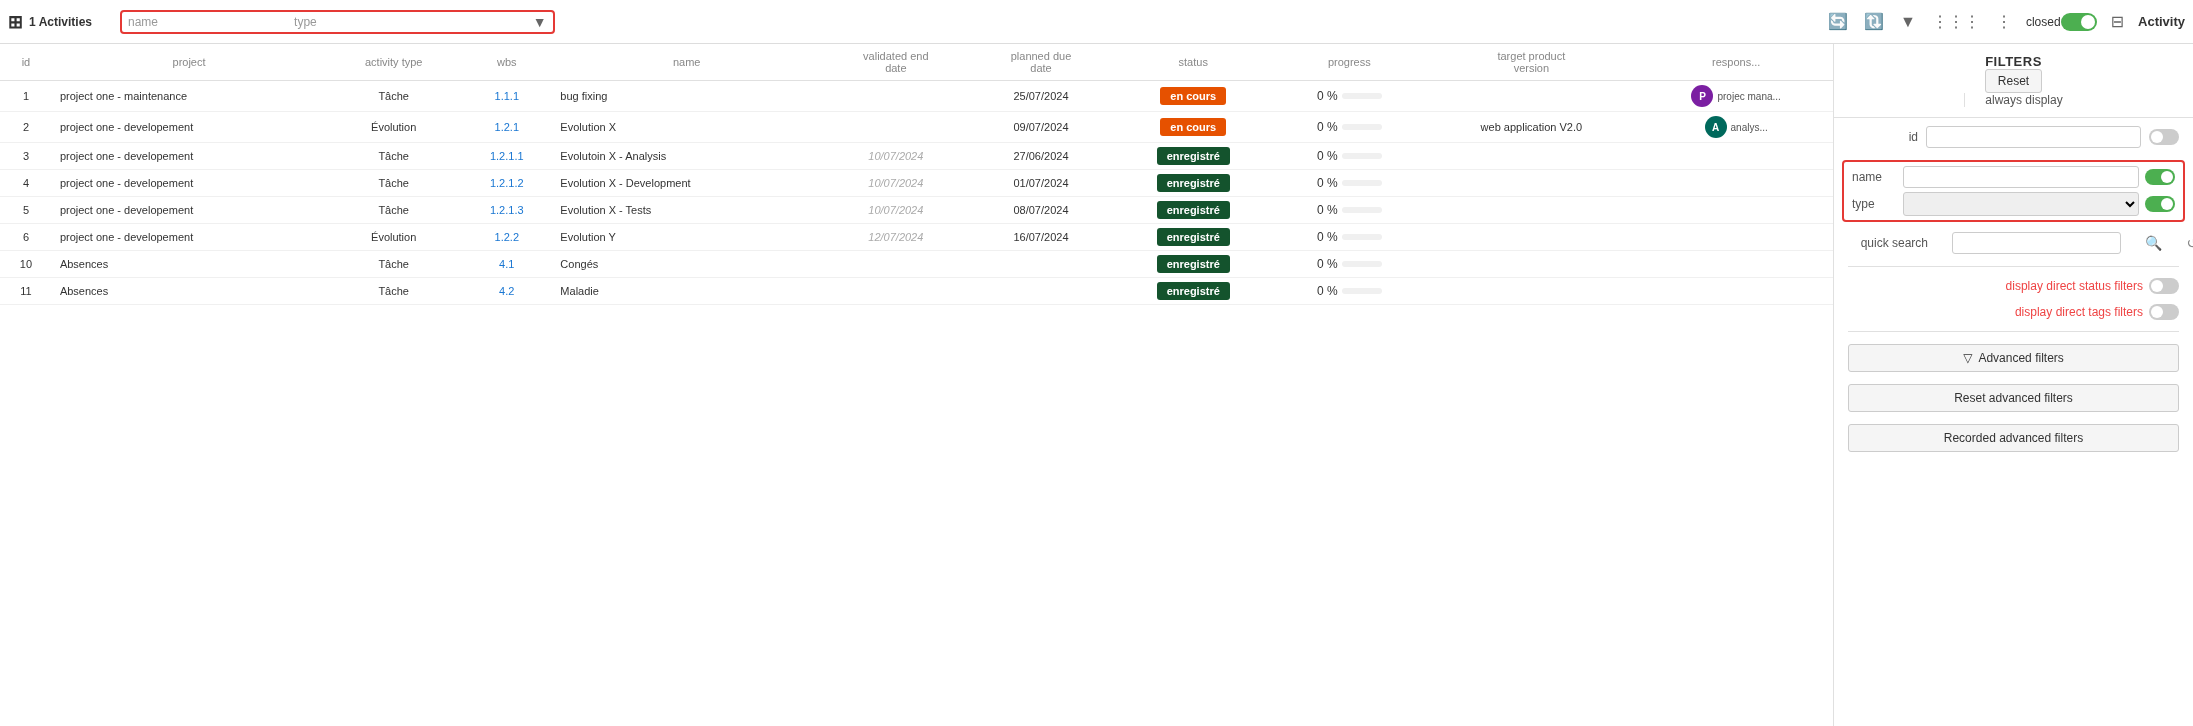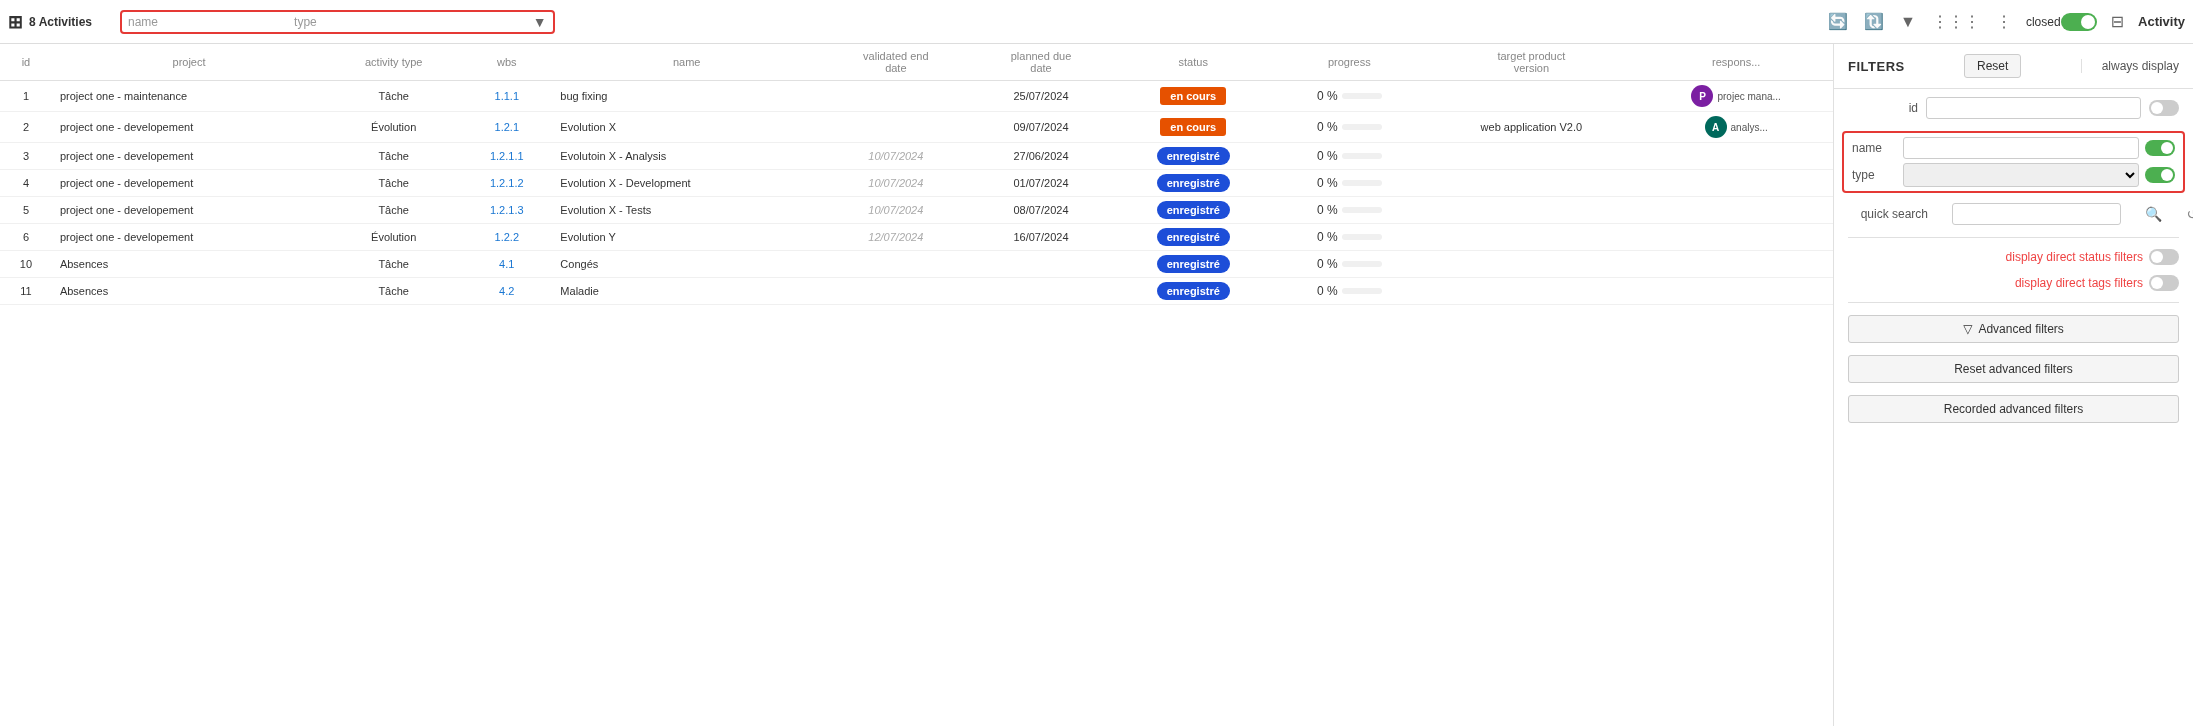--- a/index.html
+++ b/index.html
@@ -31,29 +31,29 @@
     .table-container { flex: 1; overflow: auto; position: relative; }
     table { width: 100%; border-collapse: collapse; }
     thead tr { background: #fff; }
     th { padding: 6px 8px; text-align: center; color: #888; font-weight: normal; font-size: 11px; border-bottom: 1px solid #e0e0e0; white-space: nowrap; }
     td { padding: 4px 8px; border-bottom: 1px solid #f0f0f0; font-size: 11px; color: #333; text-align: center; vertical-align: middle; }
     td.left { text-align: left; }
     td.blue-link { color: #1976d2; }
 
     .status-badge { padding: 3px 10px; border-radius: 3px; color: #fff; font-size: 11px; display: inline-block; font-weight: bold; }
     .status-en-cours { background: #e65100; }
-    .status-enregistre { background: #1d4ed8; border-radius: 9px; }
+    .status-enregistre { background: #14532d; }
 
     .progress-bar-container { display: flex; align-items: center; gap: 4px; justify-content: center; }
     .progress-bar-bg { width: 40px; height: 6px; background: #f0f0f0; border-radius: 3px; }
     .progress-bar-fill { height: 6px; background: #ff6b6b; border-radius: 3px; }
 
     
     .filters-panel { width: 360px; border-left: 1px solid #e0e0e0; background: #fff; display: flex; flex-direction: column; padding: 0; overflow-y: auto; }
-    .filters-header { display: flex; align-items: center; justify-content: space-between; padding: 10px 14px; border-bottom: 1px solid #e0e0e0; }
+    .filters-header { display: flex; align-items: center; justify-content: space-between; padding: 10px 14px; border-bottom: 1px solid #e0e0e0; flex-direction: column; }
     .filters-title { font-size: 13px; font-weight: bold; color: #333; letter-spacing: 0.5px; }
     .reset-btn { background: #f5f5f5; border: 1px solid #ccc; border-radius: 3px; padding: 4px 12px; cursor: pointer; font-size: 12px; color: #333; }
 
     .filter-row { display: flex; align-items: center; padding: 8px 14px; gap: 8px; }
     .filter-row-label { color: #555; font-size: 12px; min-width: 70px; text-align: right; }
     .filter-row-input { flex: 1; border: 1px solid #ccc; border-radius: 3px; padding: 3px 6px; font-size: 12px; outline: none; }
 
     .filter-name-type-box { border: 2px solid #e53935; border-radius: 4px; margin: 4px 8px; padding: 4px 8px; }
     .filter-name-row { display: flex; align-items: center; gap: 6px; margin-bottom: 4px; }
     .filter-type-row { display: flex; align-items: center; gap: 6px; }
@@ -80,21 +80,21 @@
     .toggle-sm.on .knob { left: 16px; }
   </style>
 </head>
 <body>
 
 <div class="main-container">
 
   <div class="toolbar">
     <div class="toolbar-title">
       <span style="font-size:18px;">⊞</span>
-      <span>8 Activities</span>
+      <span>1 Activities</span>
     </div>
 
     <div class="filter-bar">
       <span class="filter-label">name</span>
       <input class="filter-input" type="text" value="" style="">
       <span class="filter-label">type</span>
       <input class="filter-type-input" type="text" value="" style="">
       <button class="filter-dropdown-btn">▼</button>
     </div>
 

